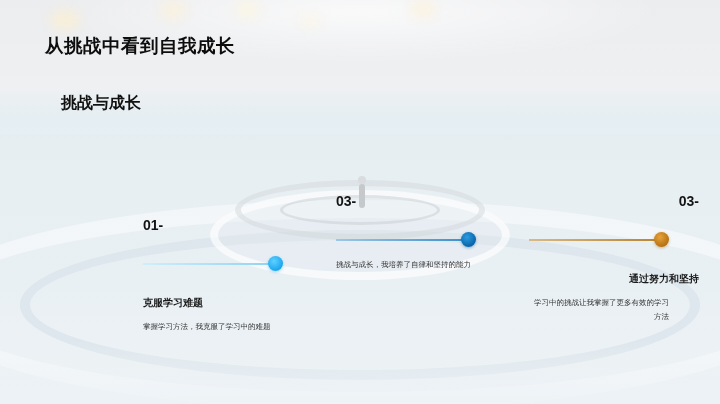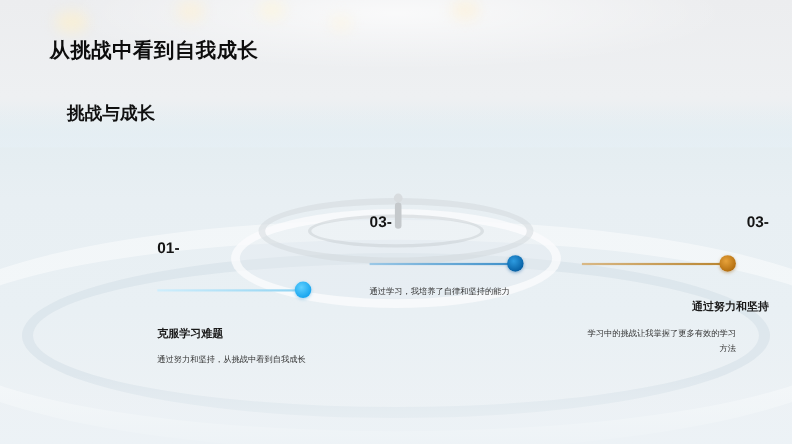--- a/index.html
+++ b/index.html
@@ -94,30 +94,30 @@
   <div class="title">从挑战中看到自我成长</div>
   <div class="subtitle">挑战与成长</div>
 
   <div class="step" style="left:143px;margin-top:24px;">
     <div class="num">01-</div>
     <div class="track">
       <div class="line" style="background:linear-gradient(90deg,#cfeefc,#8fd3f2);"></div>
       <div class="dot" style="background:radial-gradient(circle at 40% 35%,#5fd0ff,#1aa6ef 70%);box-shadow:0 1px 3px rgba(30,150,220,0.4);"></div>
     </div>
     <div class="heading">克服学习难题</div>
-    <div class="desc">通过努力和坚持，从挑战中看到自我成长</div>
+    <div class="desc">掌握学习方法，我克服了学习中的难题</div>
   </div>
 
   <div class="step" style="left:336px;">
     <div class="num">03-</div>
     <div class="track">
       <div class="line" style="background:linear-gradient(90deg,#9cc8e6,#3d8fc9);"></div>
       <div class="dot" style="background:radial-gradient(circle at 40% 35%,#2d9be0,#065fa3 75%);box-shadow:0 1px 3px rgba(10,90,160,0.45);"></div>
     </div>
-    <div class="desc">通过学习，我培养了自律和坚持的能力</div>
+    <div class="desc">挑战与成长，我培养了自律和坚持的能力</div>
   </div>
 
   <div class="step" style="left:529px;text-align:right;">
     <div class="num">03-</div>
     <div class="track">
       <div class="line" style="background:linear-gradient(90deg,#d9b987,#b8842f);"></div>
       <div class="dot" style="background:radial-gradient(circle at 40% 35%,#e7a23a,#b26d0e 75%);box-shadow:0 1px 3px rgba(160,100,20,0.45);"></div>
     </div>
     <div class="heading">通过努力和坚持</div>
     <div class="desc">学习中的挑战让我掌握了更多有效的学习方法</div>

